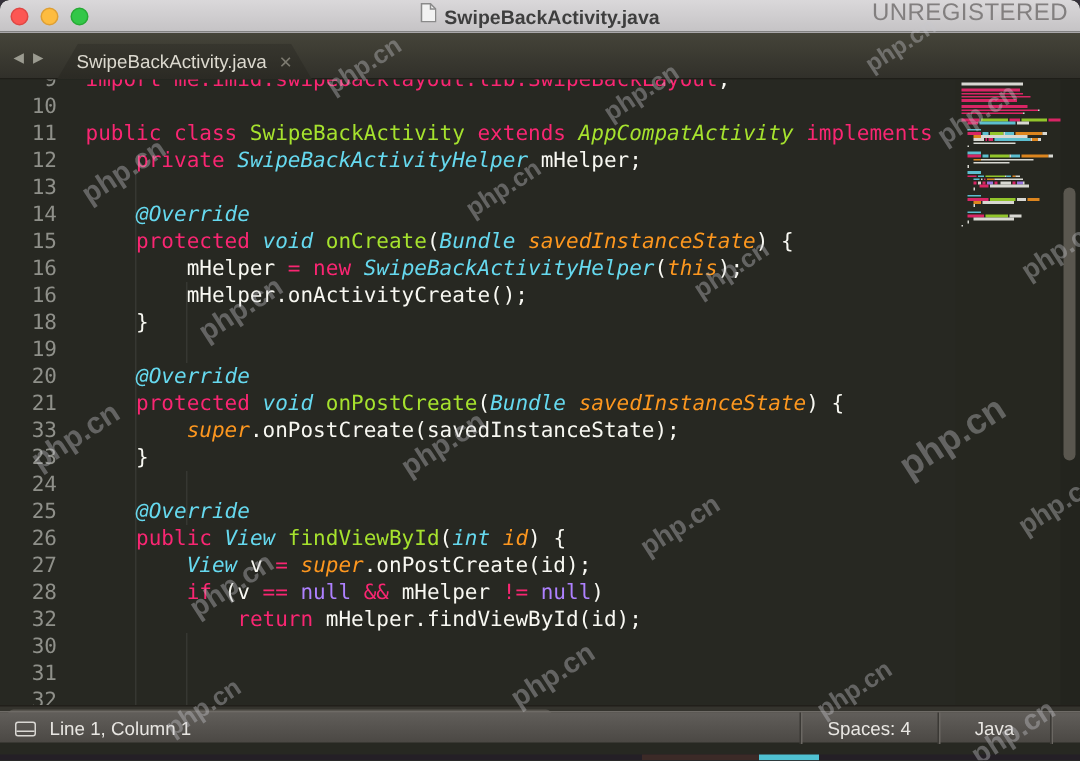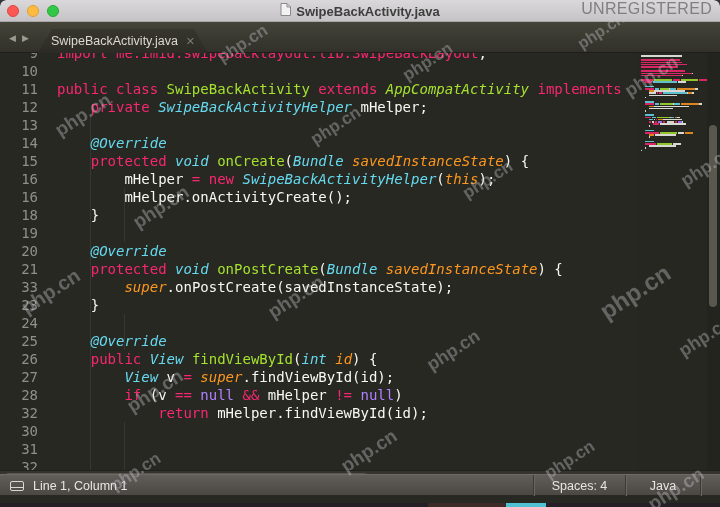--- a/index.html
+++ b/index.html
@@ -155,21 +155,21 @@
           <div class="cl"><span class="tk-w">        mHelper.onActivityCreate();</span></div>
           <div class="cl"><span class="tk-w">    }</span></div>
           <div class="cl"></div>
           <div class="cl"><span class="tk-w">    </span><span class="tk-t">@Override</span></div>
           <div class="cl"><span class="tk-w">    </span><span class="tk-k">protected </span><span class="tk-t">void</span><span class="tk-w"> </span><span class="tk-f">onPostCreate</span><span class="tk-w">(</span><span class="tk-t">Bundle</span><span class="tk-w"> </span><span class="tk-a">savedInstanceState</span><span class="tk-w">) {</span></div>
           <div class="cl"><span class="tk-w">        </span><span class="tk-a">super</span><span class="tk-w">.onPostCreate(savedInstanceState);</span></div>
           <div class="cl"><span class="tk-w">    }</span></div>
           <div class="cl"></div>
           <div class="cl"><span class="tk-w">    </span><span class="tk-t">@Override</span></div>
           <div class="cl"><span class="tk-w">    </span><span class="tk-k">public </span><span class="tk-t">View</span><span class="tk-w"> </span><span class="tk-f">findViewById</span><span class="tk-w">(</span><span class="tk-t">int</span><span class="tk-w"> </span><span class="tk-a">id</span><span class="tk-w">) {</span></div>
-          <div class="cl"><span class="tk-w">        </span><span class="tk-t">View</span><span class="tk-w"> v </span><span class="tk-k">=</span><span class="tk-w"> </span><span class="tk-a">super</span><span class="tk-w">.findViewById(id);</span></div>
+          <div class="cl"><span class="tk-w">        </span><span class="tk-t">View</span><span class="tk-w"> v </span><span class="tk-k">=</span><span class="tk-w"> </span><span class="tk-a">super</span><span class="tk-w">.onPostCreate(id);</span></div>
           <div class="cl"><span class="tk-w">        </span><span class="tk-k">if</span><span class="tk-w"> (v </span><span class="tk-k">==</span><span class="tk-w"> </span><span class="tk-c">null</span><span class="tk-w"> </span><span class="tk-k">&amp;&amp;</span><span class="tk-w"> mHelper </span><span class="tk-k">!=</span><span class="tk-w"> </span><span class="tk-c">null</span><span class="tk-w">)</span></div>
           <div class="cl"><span class="tk-w">            </span><span class="tk-k">return</span><span class="tk-w"> mHelper.findViewById(id);</span></div>
         </div>
 
       <div class="guide" style="left:90px;top:63px;height:354px;"></div>
       <div class="guide" style="left:124px;top:135px;height:54px;"></div>
       <div class="guide" style="left:124px;top:261px;height:36px;"></div>
       <div class="guide" style="left:124px;top:369px;height:48px;"></div>
     </div>
     <div class="minimap" id="minimap">

